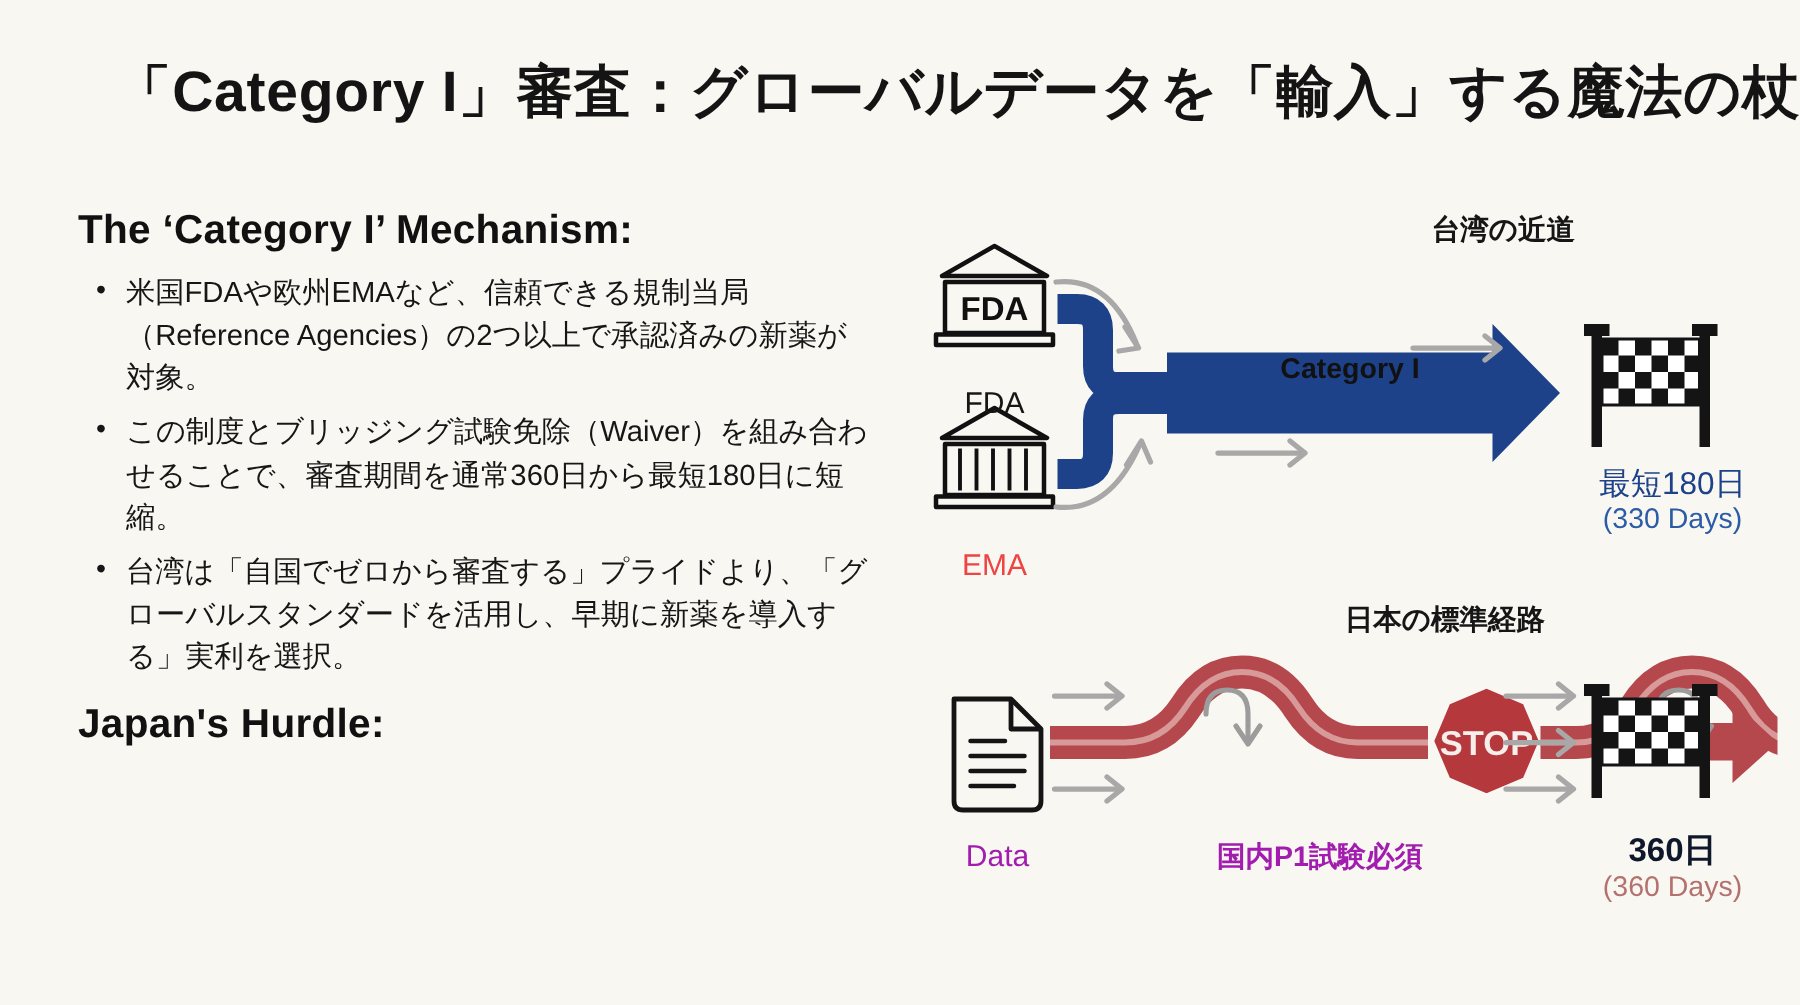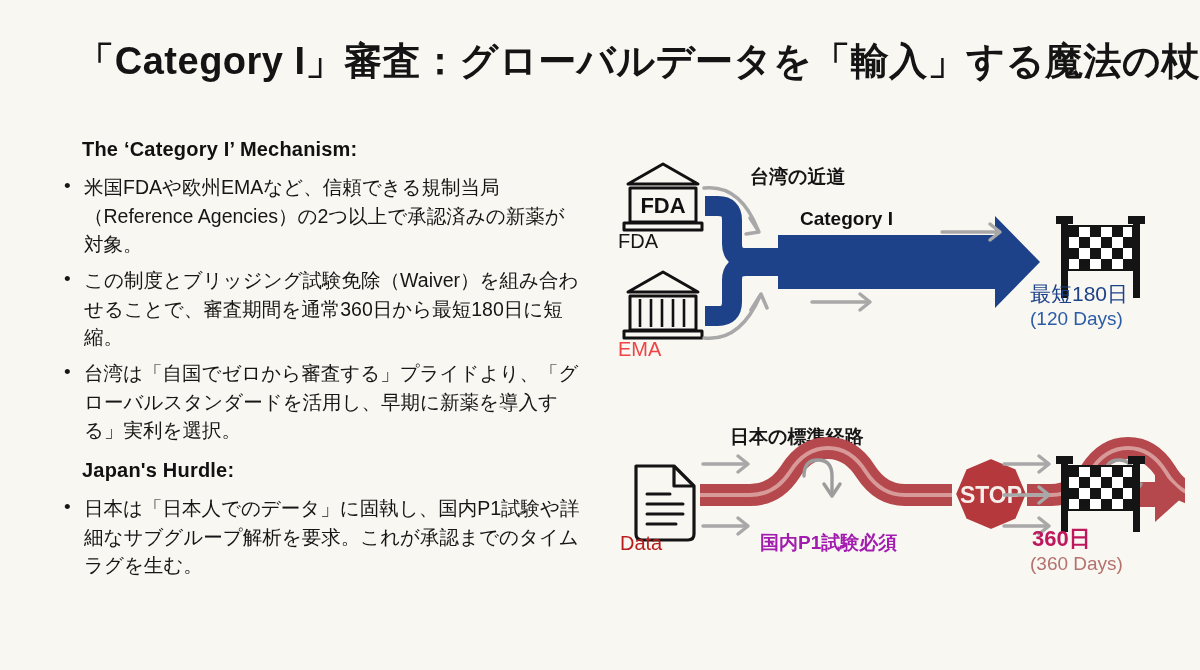--- a/index.html
+++ b/index.html
@@ -28,26 +28,25 @@
     white-space: nowrap;
   }
 
   
   .left-col {
     position: absolute;
     left: 52px; top: 138px;
     width: 530px;
   }
   .sec-head {
-    font-size: 20px;
+    font-size: 27px;
     font-weight: 700;
     color: #111;
     margin-bottom: 8px;
     letter-spacing: .2px;
-    margin-left: 30px;
   }
   .sec-head.second { margin-top: 14px; }
   ul.bullets { list-style: none; margin: 12px 0 0 10px; padding: 0; }
   ul.bullets li {
     position: relative;
     font-size: 19.5px;
     line-height: 1.47;
     color: #161616;
     padding-left: 22px;
     margin-bottom: 7px;
@@ -61,58 +60,58 @@
     color: #161616;
   }
 
   
   .diagram { position: absolute; left: 600px; top: 120px; width: 600px; height: 520px; }
   .dg-title {
     position: absolute;
     font-size: 19px;
     font-weight: 700;
     color: #161616;
-    text-align: left;
+    text-align: right;
     white-space: nowrap;
-    margin-top: 24px;
   }
   #tw-title { left: 150px; top: 20px; width: 300px; }
   #jp-title { left: 130px; top: 280px; width: 300px; }
 
   .svg-layer { position: absolute; left: 0; top: 0; }
 
   .lbl {
     position: absolute;
-    text-align: left;
+    text-align: center;
     white-space: nowrap;
+    margin-top: 28px;
   }
   #fda-label { left: 18px; top: 110px; width: 90px; font-size: 20px; color: #161616; }
   #ema-label { left: 18px; top: 218px; width: 90px; font-size: 20px; color: #ef4444; }
-  #data-label { left: 20px; top: 412px; width: 90px; font-size: 20px; color: #b91c1c; }
+  #data-label { left: 20px; top: 412px; width: 90px; font-size: 20px; color: #a21caf; }
 
   #cat1-label {
     left: 200px; top: 88px; width: 200px;
     font-size: 19px; font-weight: 700; color: #111;
   }
 
   #tw-days-jp {
     left: 430px; top: 160px; width: 170px;
     font-size: 21px; font-weight: 400; color: #1d4289;
   }
   #tw-days-en {
     left: 430px; top: 188px; width: 170px;
     font-size: 19px; font-weight: 400; color: #2b5ca6;
   }
   #jp-stop-label {
     left: 160px; top: 410px; width: 240px;
     font-size: 19px; font-weight: 700; color: #a21caf;
   }
   #jp-days-jp {
     left: 432px; top: 404px; width: 166px;
-    font-size: 22px; font-weight: 700; color: #be185d;
+    font-size: 22px; font-weight: 700; color: #0f172a;
   }
   #jp-days-en {
     left: 430px; top: 433px; width: 170px;
     font-size: 19px; font-weight: 400; color: #b5716e;
   }
 </style>
 </head>
 <body style="background: rgb(248, 247, 242);">
 
 <div id="slide" style="background: rgb(248, 247, 242);">
@@ -124,23 +123,20 @@
     <div class="sec-head">The ‘Category I’ Mechanism:</div>
 
     <ul class="bullets">
       <li>米国FDAや欧州EMAなど、信頼できる規制当局（Reference Agencies）の2つ以上で承認済みの新薬が対象。</li>
       <li>この制度とブリッジング試験免除（Waiver）を組み合わせることで、審査期間を通常360日から最短180日に短縮。</li>
       <li>台湾は「自国でゼロから審査する」プライドより、「グローバルスタンダードを活用し、早期に新薬を導入する」実利を選択。</li>
     </ul>
 
     <div class="sec-head second">Japan's Hurdle:</div>
 
-    <ul class="bullets">
-      <li>日本は「日本人でのデータ」に固執し、国内P1試験や詳細なサブグループ解析を要求。これが承認までのタイムラグを生む。</li>
-    </ul>
   </div>
 
   <div class="diagram">
 
     <div class="dg-title" id="tw-title">台湾の近道</div>
     <div class="dg-title" id="jp-title">日本の標準経路</div>
 
     <svg class="svg-layer" width="600" height="520" viewBox="0 0 600 520">
 
       <g fill="none" stroke="#111" stroke-width="3" stroke-linejoin="round">
@@ -284,20 +280,20 @@
             <rect x="501" y="379" width="11" height="11"></rect>
             <rect x="523" y="379" width="10" height="11"></rect>
         </g>
       </g>
     </svg>
 
     <div class="lbl" id="fda-label">FDA</div>
     <div class="lbl" id="ema-label">EMA</div>
     <div class="lbl" id="cat1-label">Category I</div>
     <div class="lbl" id="tw-days-jp">最短180日</div>
-    <div class="lbl" id="tw-days-en">(120 Days)</div>
+    <div class="lbl" id="tw-days-en">(330 Days)</div>
 
     <div class="lbl" id="data-label">Data</div>
     <div class="lbl" id="jp-stop-label">国内P1試験必須</div>
     <div class="lbl" id="jp-days-jp">360日</div>
     <div class="lbl" id="jp-days-en">(360 Days)</div>
   </div>
 </div>
 
 </body></html>

